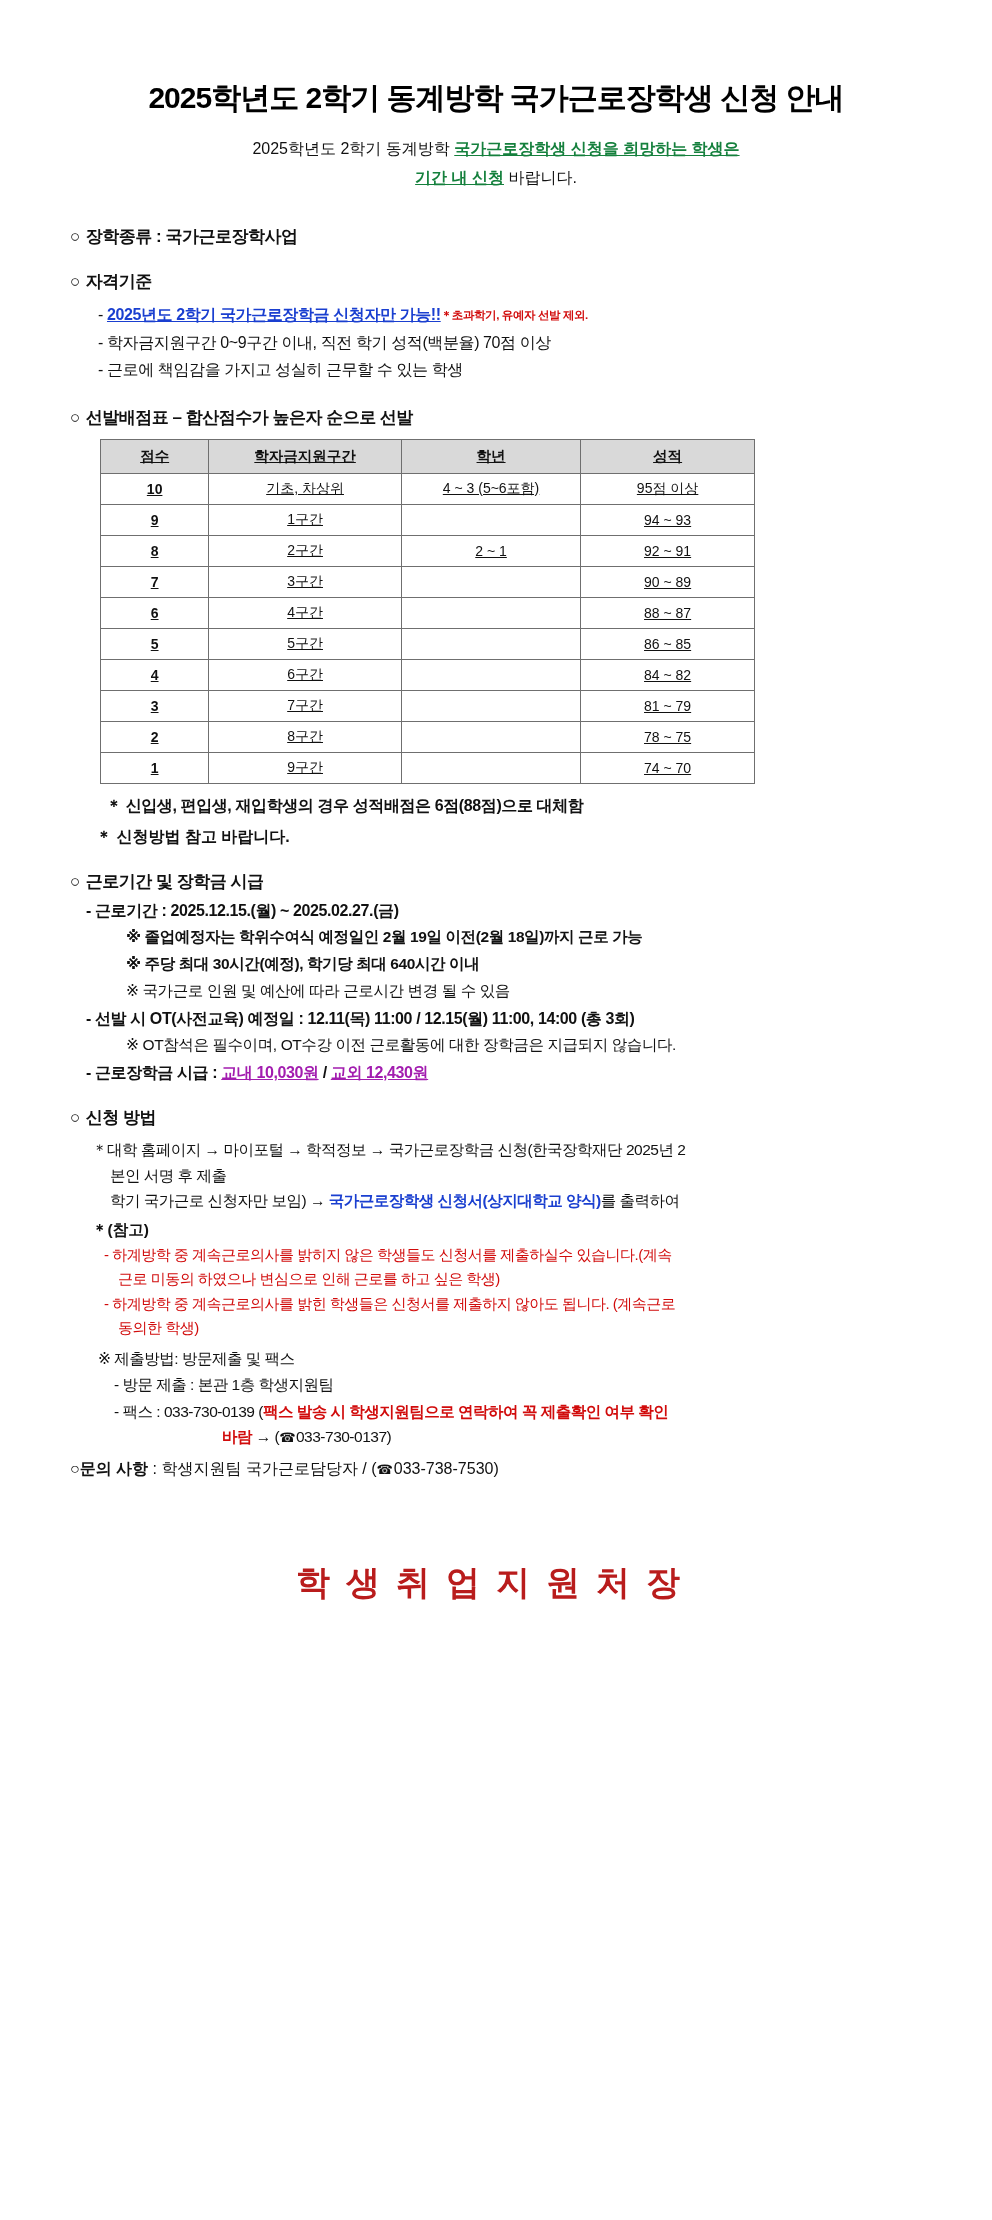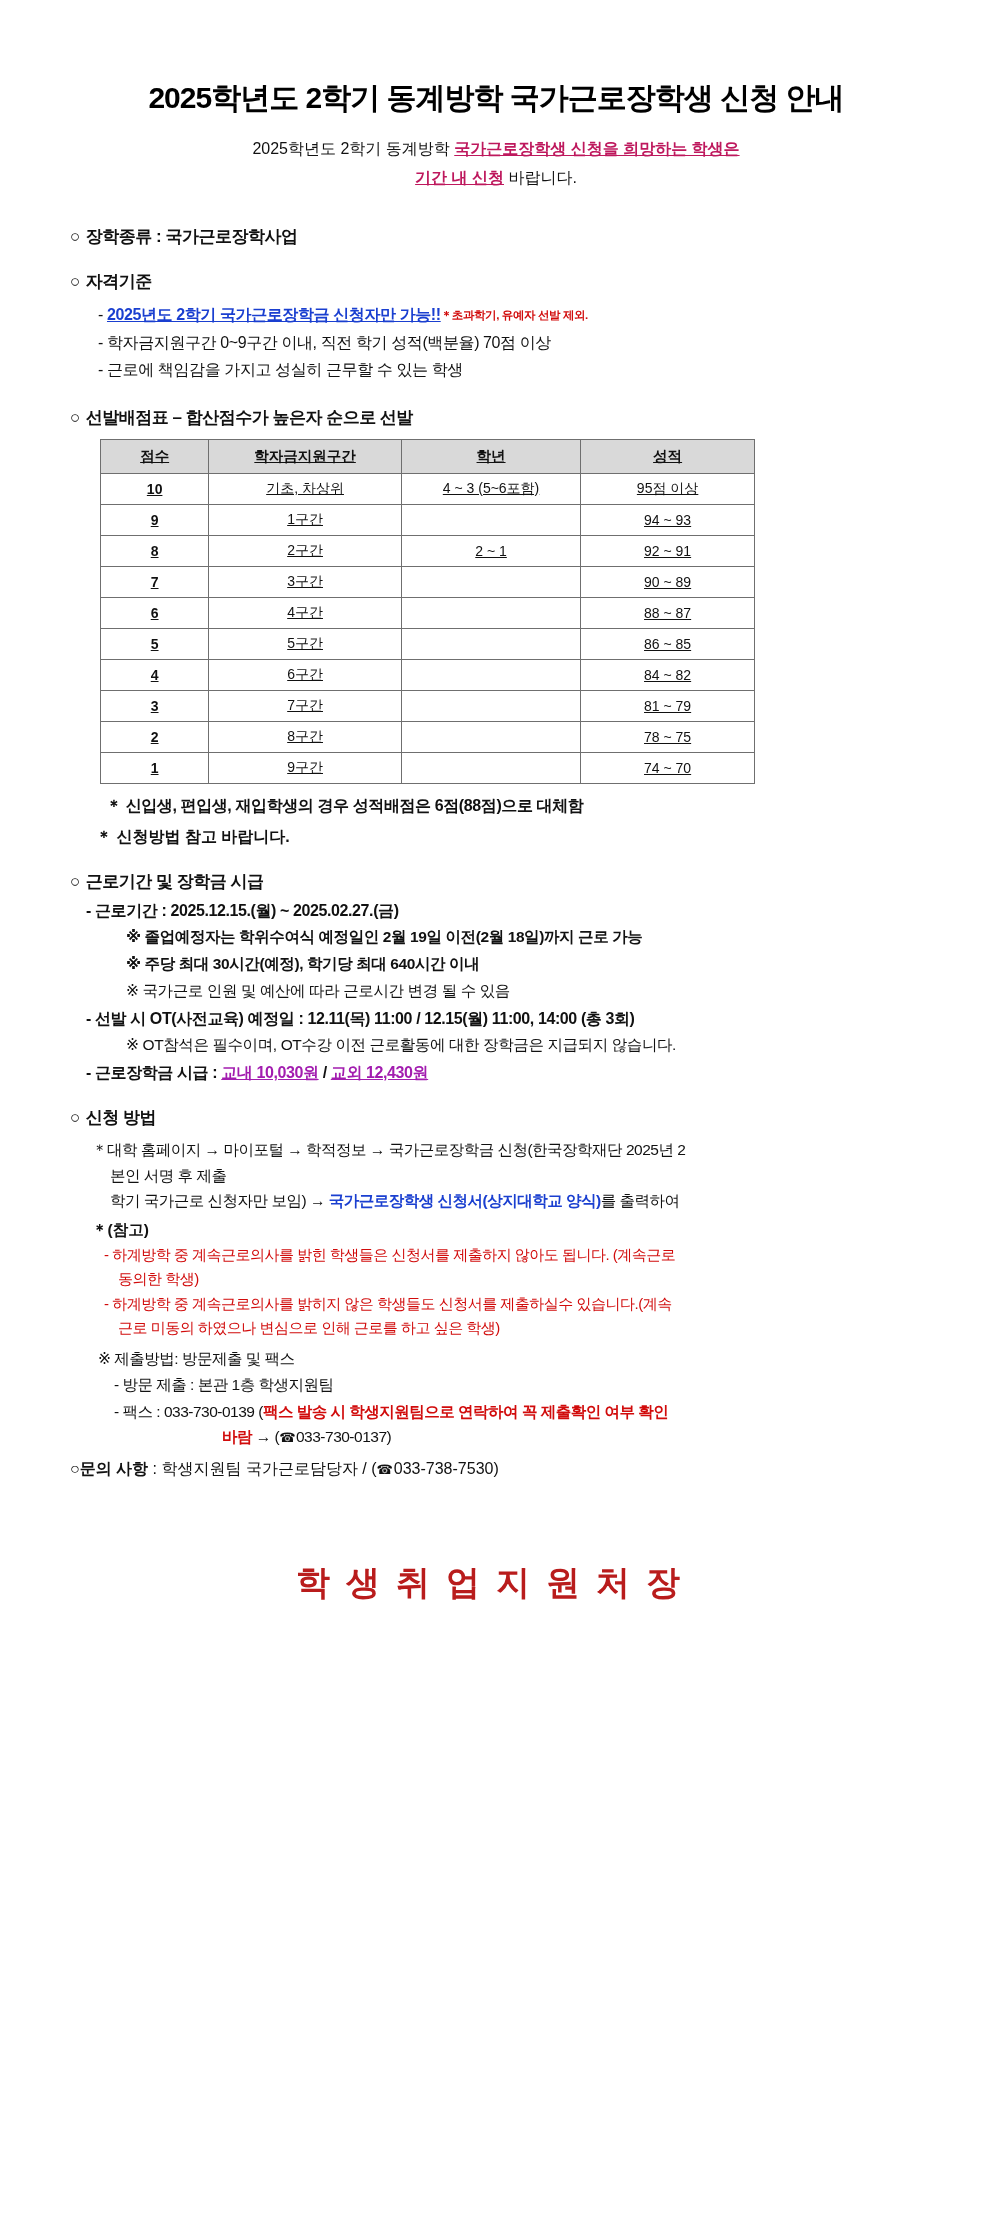--- a/index.html
+++ b/index.html
@@ -34,21 +34,21 @@
     margin: 18px 0 16px 0;
     color: #000;
   }
   .subtitle {
     text-align: center;
     font-size: 16px;
     line-height: 1.7;
     margin-bottom: 34px;
   }
   .subtitle .blue-u {
-    color: #be185d;
+    color: #15803d;
     text-decoration: underline;
     font-weight: bold;
   }
   .subtitle .line2 {
     display: block;
     margin-top: 2px;
   }
 
   
   .sec {
@@ -387,27 +387,27 @@
       <div class="apply-p">
         <span>＊</span><span>대학 홈페이지 → 마이포털 → 학적정보 → 국가근로장학금 신청(한국장학재단 2025년 2</span>
         <span class="indent">본인 서명 후 제출</span>
         <span class="indent"><span>학기 국가근로 신청자만 보임)  →  </span><span class="blue-b">국가근로장학생 신청서(상지대학교 양식)</span><span>를 출력하여</span></span>
       </div>
 
       <div class="ref-title">＊(참고)</div>
 
       <div class="red-line">
         <span>-</span>
+        <span>하계방학 중 계속근로의사를 밝히지 않은 학생들도 신청서를 제출하실수 있습니다.(계속</span>
+        <span class="cont">근로 미동의 하였으나 변심으로 인해 근로를 하고 싶은 학생)</span>
+      </div>
+      <div class="red-line">
+        <span>-</span>
         <span>하계방학 중 계속근로의사를 밝힌 학생들은 신청서를 제출하지 않아도 됩니다. (계속근로</span>
         <span class="cont">동의한 학생)</span>
-      </div>
-      <div class="red-line">
-        <span>-</span>
-        <span>하계방학 중 계속근로의사를 밝히지 않은 학생들도 신청서를 제출하실수 있습니다.(계속</span>
-        <span class="cont">근로 미동의 하였으나 변심으로 인해 근로를 하고 싶은 학생)</span>
       </div>
 
       <div class="submit-head">※ 제출방법: 방문제출 및 팩스</div>
       <div class="submit-item">
         <span>-</span>
         <span>방문 제출 : 본관 1층 학생지원팀</span>
       </div>
       <div class="submit-item">
         <span>- 팩스 : 033-730-0139 (</span><span class="fax-red">팩스 발송 시 학생지원팀으로 연락하여 꼭 제출확인 여부 확인</span>
         <span class="fax-cont"><span class="fax-red">바람</span><span> → (</span><span class="tel"></span><span>033-730-0137)</span></span>

